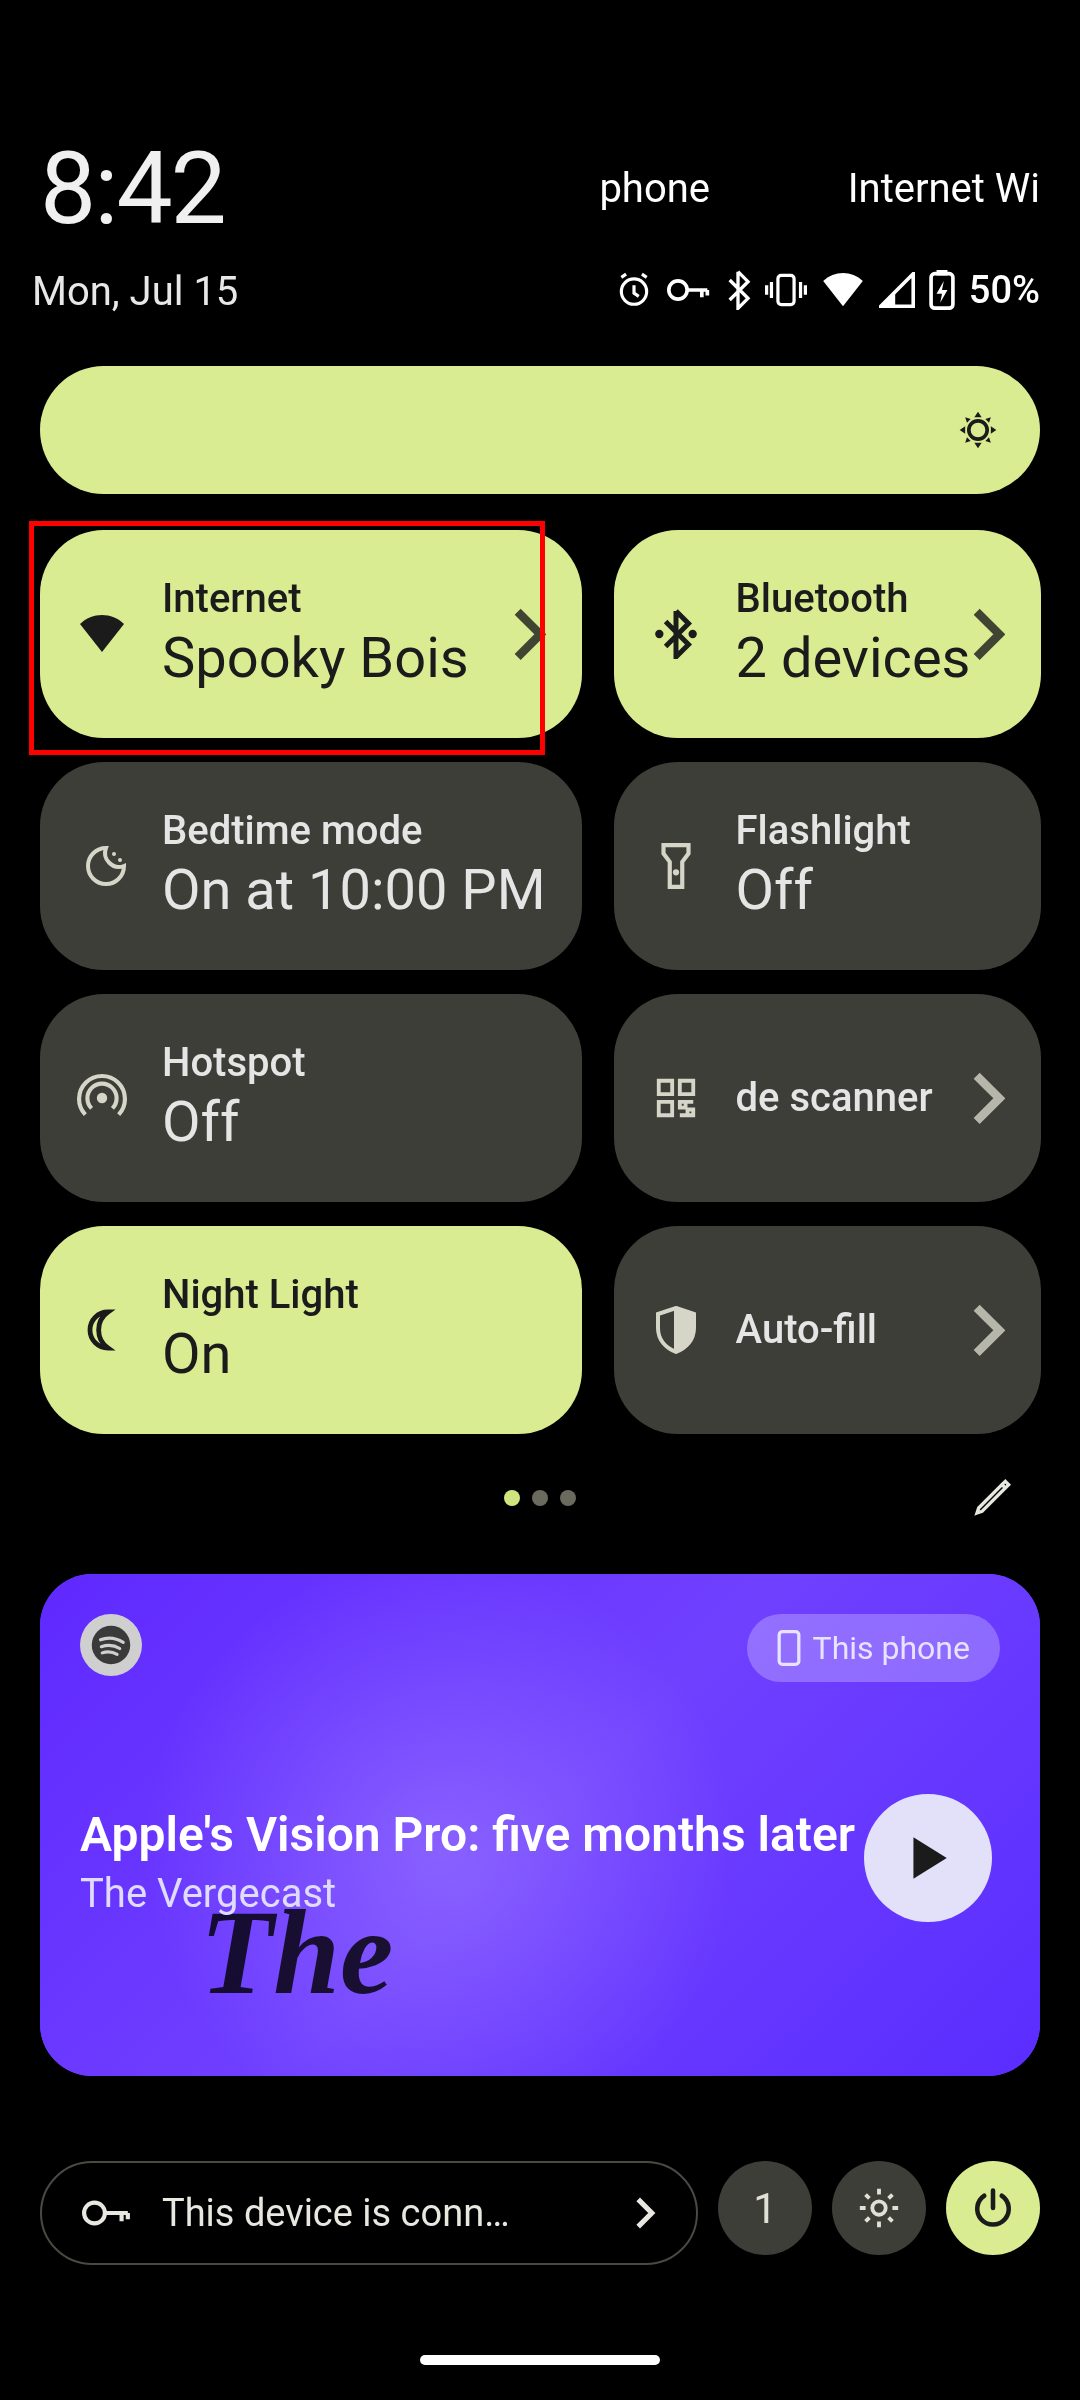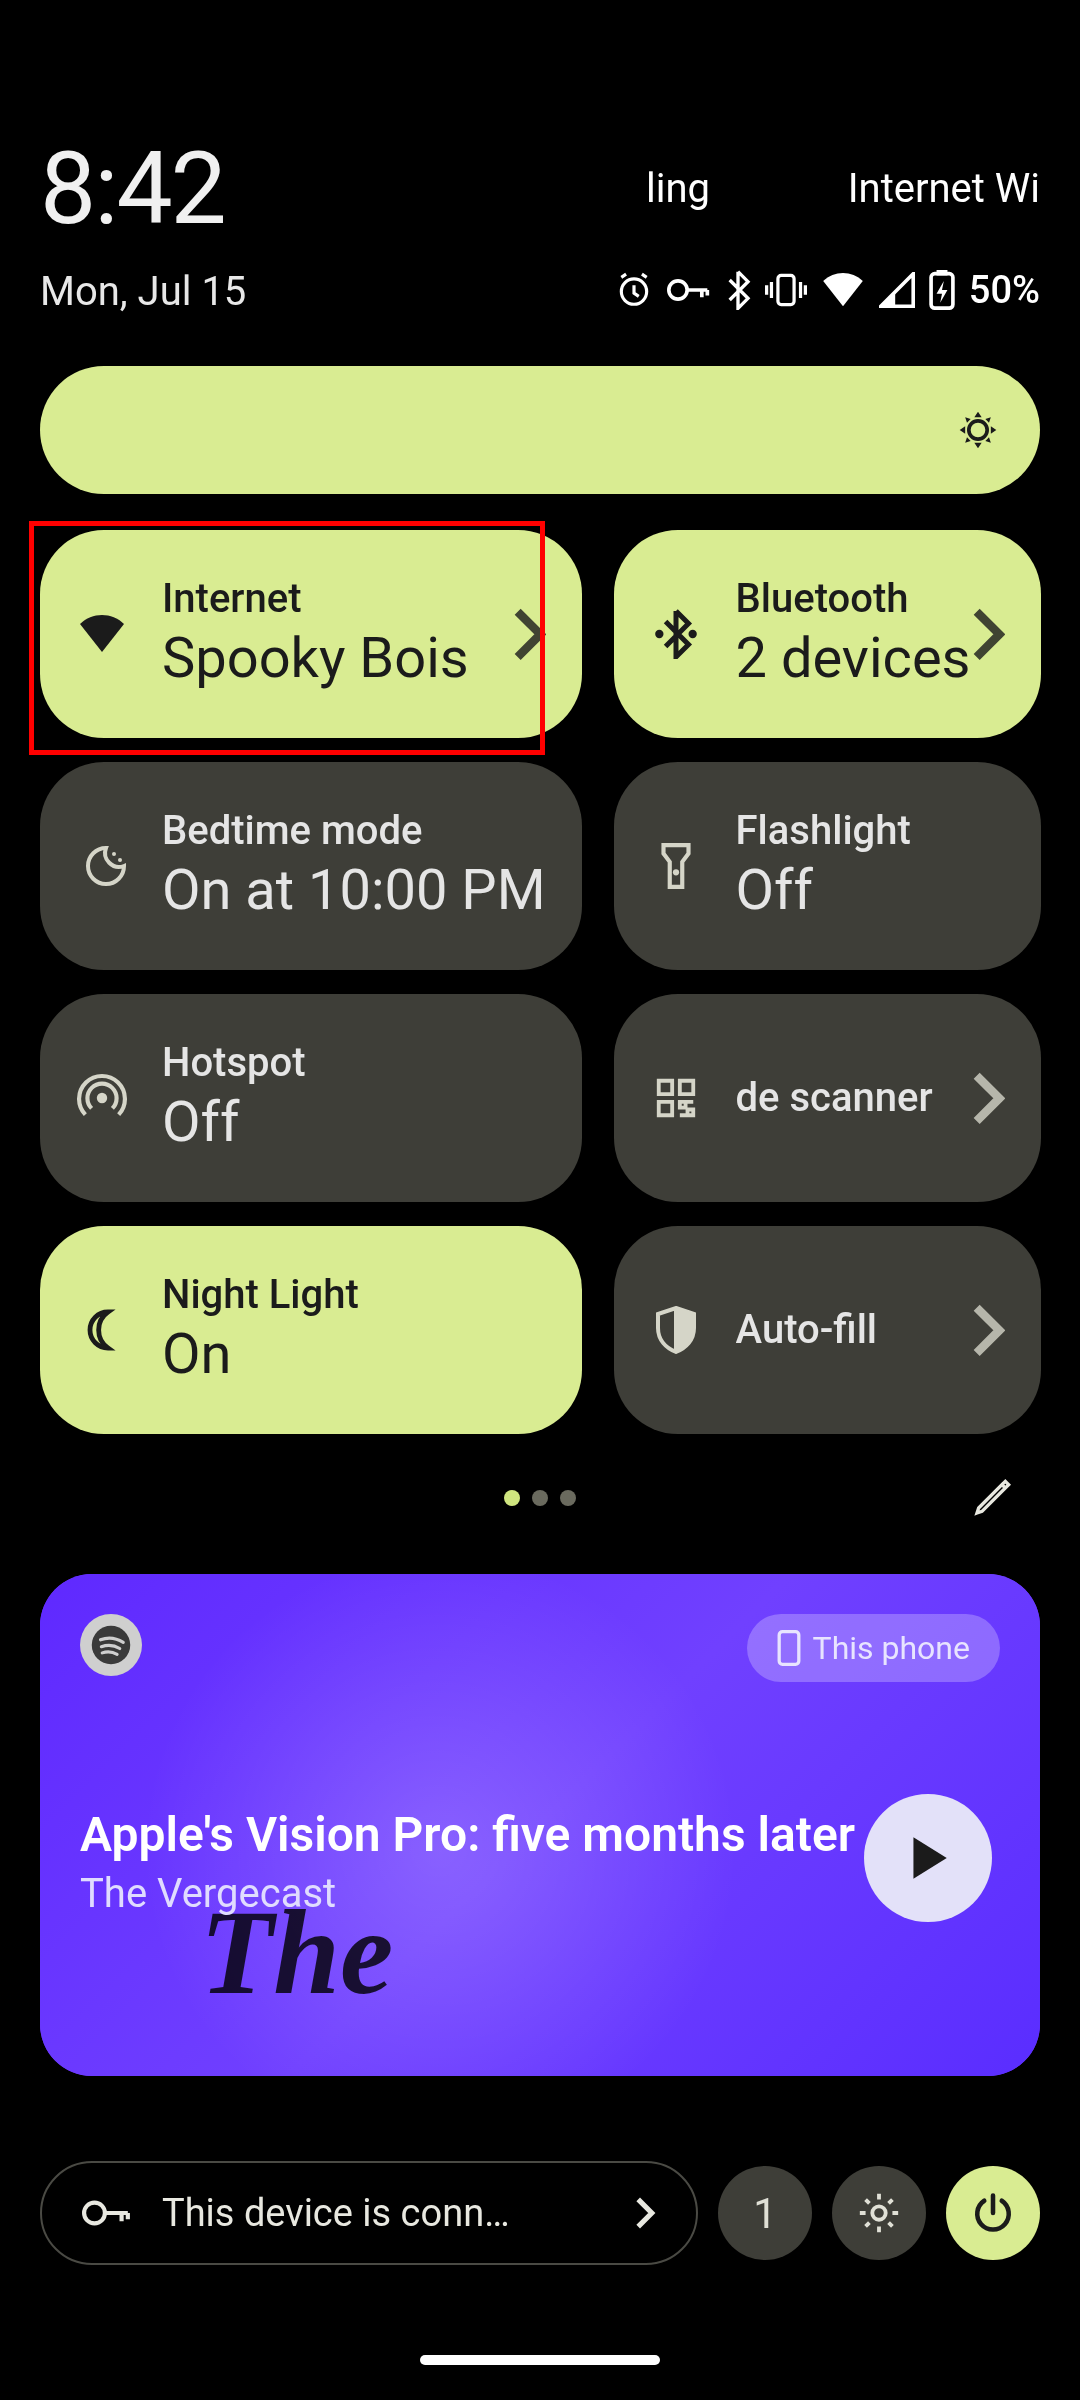--- a/index.html
+++ b/index.html
@@ -2,21 +2,21 @@
 <html><head>
 <meta charset="utf-8">
 <style>
   * { margin:0; padding:0; box-sizing:border-box; }
   html, body { width:1080px; height:2400px; background:#000; color:#fff; font-family:Roboto,"Google Sans",Arial,sans-serif; overflow:hidden; }
   .screen { width:1080px; height:2385px; position:relative; background:#000;padding-left:9px; }
   .abs { position:absolute; }
   
   
   .clock { left:40px; top:130px; font-size:100px; font-weight:400; color:#f0f0f0; letter-spacing:-2px; }
-  .date { left:40px; top:268px; font-size:40px; font-weight:400; color:#e8e8e8; }
+  .date { left:32px; top:268px; font-size:40px; font-weight:400; color:#e8e8e8; }
   .carrier-frag1 { right:370px; top:165px; font-size:40px; color:#fff; }
   .carrier-frag2 { right:40px; top:165px; font-size:40px; color:#fff; }
   .status-icons { right:40px; top:268px; display:flex; align-items:center; gap:14px; }
   .status-icons span, .status-icons svg { color:#fff; fill:#fff; }
   .battery-pct { font-size:38px; font-weight:500; }
   
   
   .brightness { left:40px; top:366px; width:1000px; height:128px; background:#d9ec92; border-radius:64px; display:flex; align-items:center; justify-content:flex-end; padding-right:40px; }
   
   
@@ -46,36 +46,36 @@
       linear-gradient(135deg, #5f29ff 0%, #7040ff 50%, #5a2dff 100%);
   }
   .media-card .accent { position:absolute; left:160px; top:310px; color:#000000; font-size:120px; font-family:Georgia,serif; font-style:italic; font-weight:700; opacity:.8; pointer-events:none; }
   .spotify-chip { position:absolute; left:40px; top:40px; width:62px; height:62px; border-radius:50%; background:#cfcfcf; display:flex; align-items:center; justify-content:center; }
   .cast-chip { position:absolute; right:40px; top:40px; height:68px; padding:0 30px; border-radius:34px; background:rgba(255,255,255,.25); display:flex; align-items:center; gap:12px; font-size:32px; color:#e8e4ff; }
   .media-title { position:absolute; left:40px; top:232px; font-size:48px; font-weight:600; color:#fff; }
   .media-sub   { position:absolute; left:40px; top:296px; font-size:40px; font-weight:400; color:#e0dcff; }
   .play-btn { position:absolute; right:48px; top:220px; width:128px; height:128px; border-radius:50%; background:#e3e1f9; display:flex; align-items:center; justify-content:center; }
   
   
-  .footer { position:absolute; left:40px; bottom:120px; width:1000px; height:104px; display:flex; align-items:center; gap:20px; }
+  .footer { position:absolute; left:40px; bottom:120px; width:1000px; height:104px; display:flex; align-items:flex-start; gap:20px; }
   .vpn-pill { flex:1; height:104px; border:2px solid #4a4a44; border-radius:52px; display:flex; align-items:center; padding:0 40px; gap:30px; }
   .vpn-pill .txt { font-size:38px; color:#e8e8e0; flex:1; white-space:nowrap; overflow:hidden; text-overflow:ellipsis; }
   .circbtn { width:94px; height:94px; border-radius:50%; background:#3e3e38; display:flex; align-items:center; justify-content:center; font-size:42px; color:#e0e0d6; }
   .circbtn.power { background:#d9ec92; color:#1b1b1b; }
   
   
   .navpill { position:absolute; left:50%; bottom:20px; transform:translateX(-50%); width:240px; height:10px; background:#fff; border-radius:6px; }
 </style>
 </head>
 <body>
 <div class="screen">
 
   <div class="abs clock">8:42</div>
   <div class="abs date">Mon, Jul 15</div>
-  <div class="abs carrier-frag1">ling</div>
+  <div class="abs carrier-frag1">phone</div>
   <div class="abs carrier-frag2">Internet Wi</div>
   <div class="abs status-icons">
     <svg width="38" height="38" viewBox="0 0 24 24">
         <path fill="none" stroke="#fff" stroke-width="2" d="M12 21a8 8 0 100-16 8 8 0 000 16zM12 9v5l3 2M4 4l3-2M20 4l-3-2"></path>
       </svg>
     <svg width="44" height="30" viewBox="0 0 24 14">
         <circle cx="6" cy="7" r="5" fill="none" stroke="#fff" stroke-width="2"></circle>
         <path d="M11 7h11M19 7v4M22 7v3" stroke="#fff" stroke-width="2"></path>
       </svg>
     <svg width="26" height="40" viewBox="0 0 14 24">

